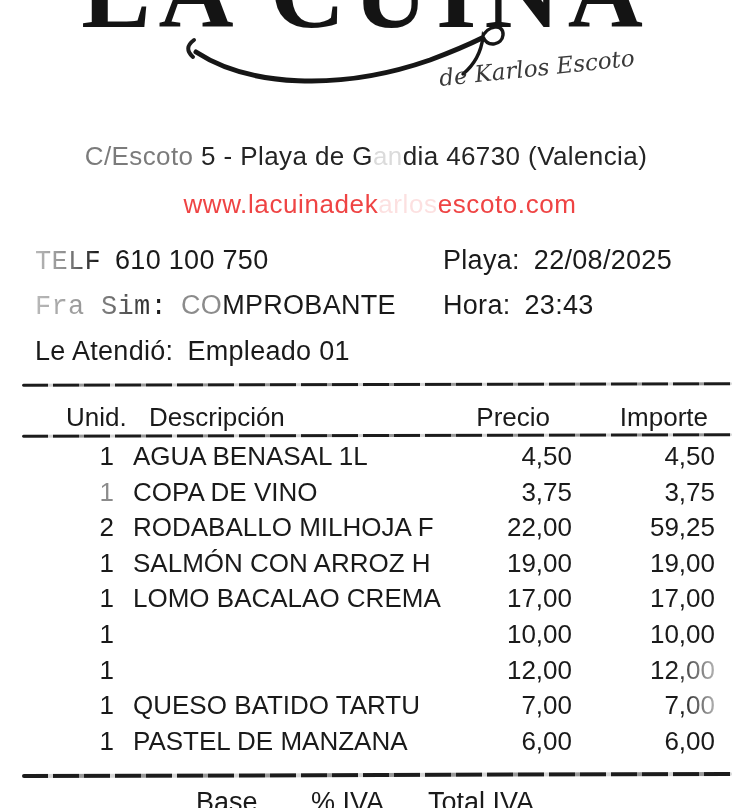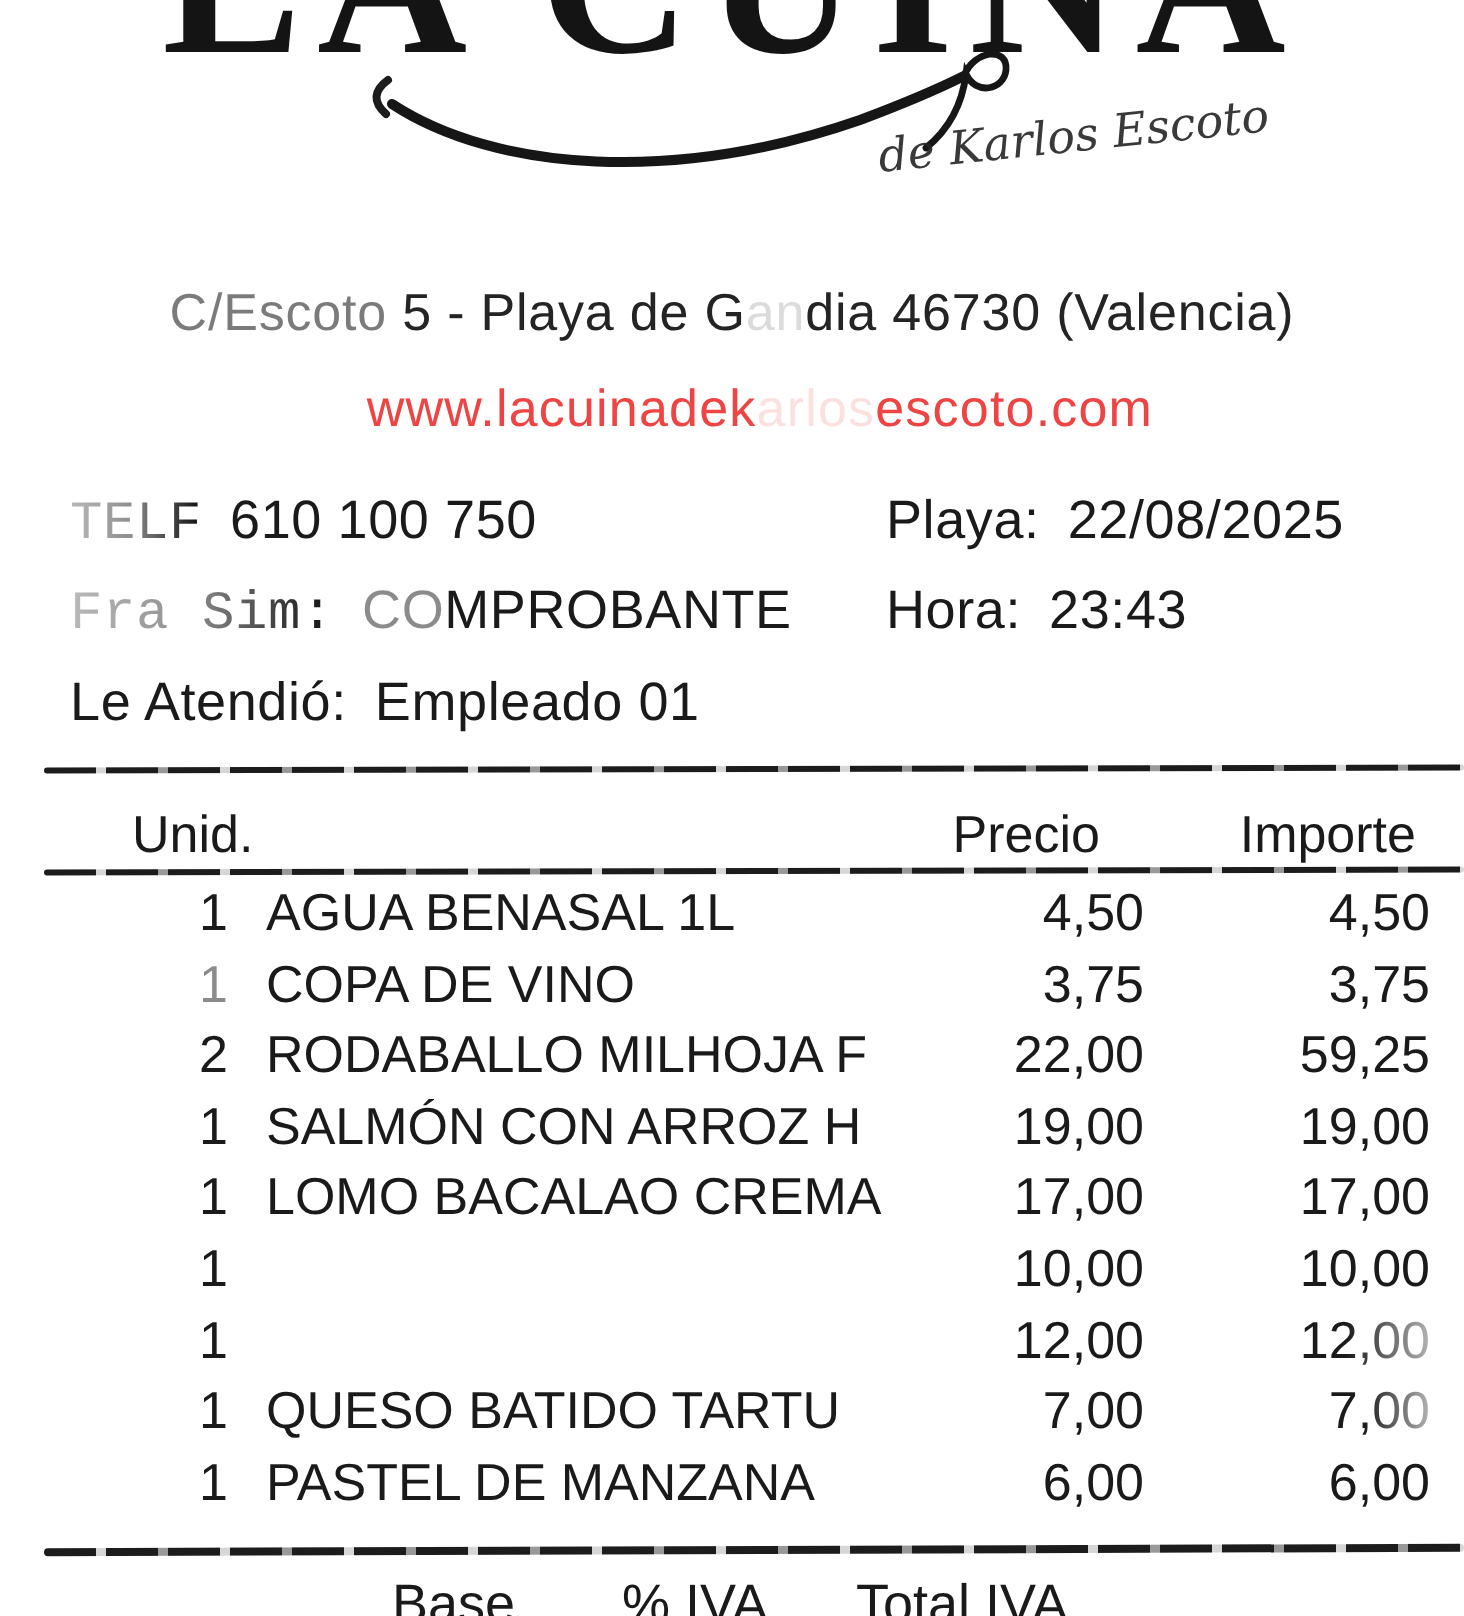--- a/index.html
+++ b/index.html
@@ -117,20 +117,21 @@
   </div>
 
   <div class="info-line il3">
     <span class="info-left"><span class="lbl-gap">Le Atendió:</span><span>Empleado 01</span></span>
   </div>
 
   <div class="rule rule-top"></div>
 
   <div class="thead">
     <span class="th-unid">Unid.</span>
+    <span class="th-desc">Descripción</span>
     <span class="th-precio">Precio</span>
     <span class="th-importe">Importe</span>
   </div>
 
   <div class="rule rule-head"></div>
 
   <div class="rows">
     <div class="row">
       <span class="qty">1</span>
       <span class="desc">AGUA BENASAL 1L</span>

